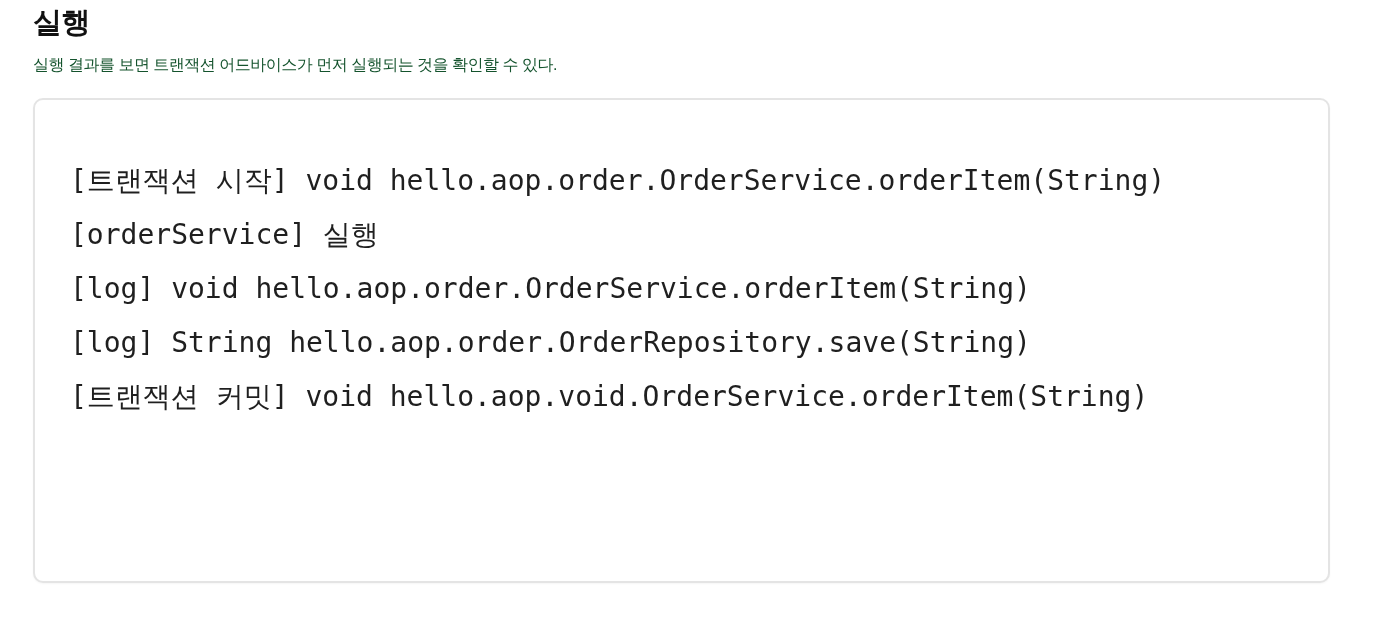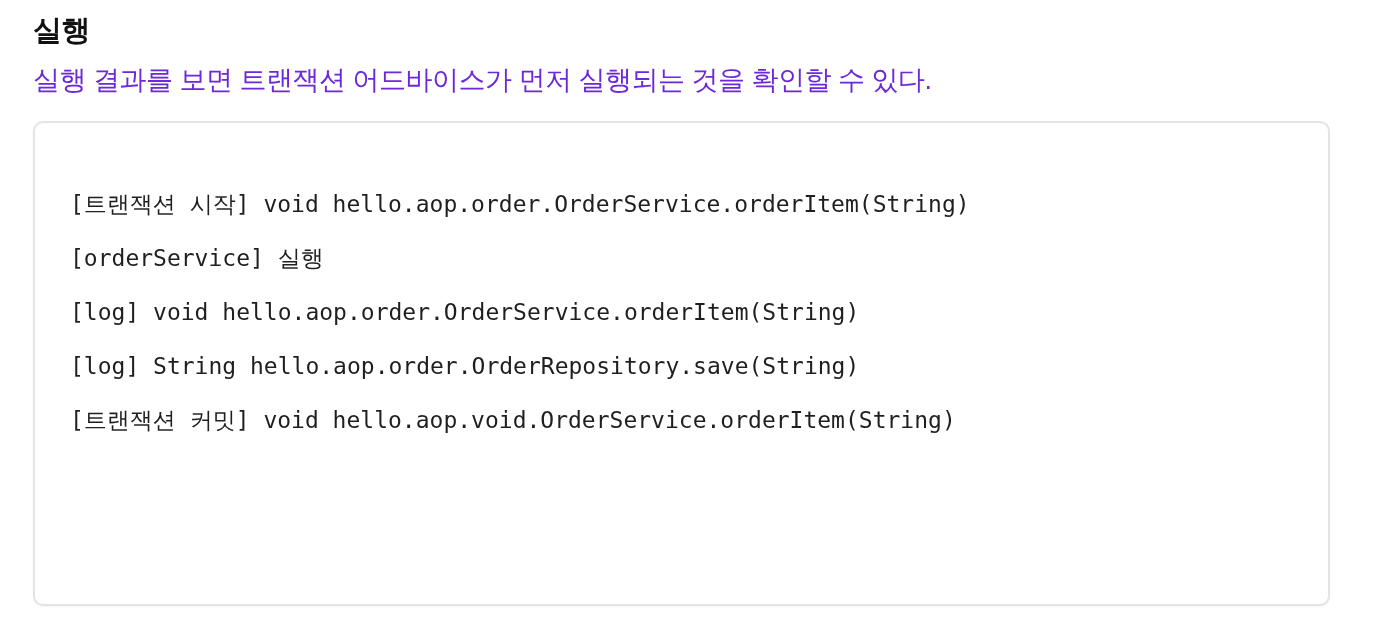--- a/index.html
+++ b/index.html
@@ -10,55 +10,55 @@
 
   body {
     width: 1378px;
     height: 624px;
     overflow: hidden;
     font-family: "Liberation Sans", "DejaVu Sans", sans-serif;
     color: #1a1a1a;
   }
 
   .content {
-    padding: 12px 48px 0 33px;
+    padding: 4px 48px 0 33px;
   }
 
   .doc-heading {
     font-size: 29px;
     font-weight: 700;
     line-height: 1.15;
     color: #111111;
     letter-spacing: -0.5px;
     margin-top: 2px;
   }
 
   .doc-paragraph {
-    font-size: 27px;
+    font-size: 16px;
     line-height: 1.45;
-    color: #6d28d9;
+    color: #14532d;
     letter-spacing: -0.5px;
     margin-top: 14px;
   }
 
   .code-block {
     margin-top: 21px;
     width: 1297px;
     height: 485px;
     background: #ffffff;
     border: 2px solid #e4e4e4;
     border-radius: 10px;
     box-shadow: 0 1px 2px rgba(0,0,0,0.04);
     padding: 54px 30px 50px 35px;
     overflow: hidden;
   }
 
   .code-line {
     font-family: "DejaVu Sans Mono", "Liberation Mono", monospace;
-    font-size: 23px;
+    font-size: 28px;
     line-height: 54px;
     white-space: pre;
     color: #1f1f1f;
   }
 </style>
 </head>
 <body>
 
 <div class="content">
 

